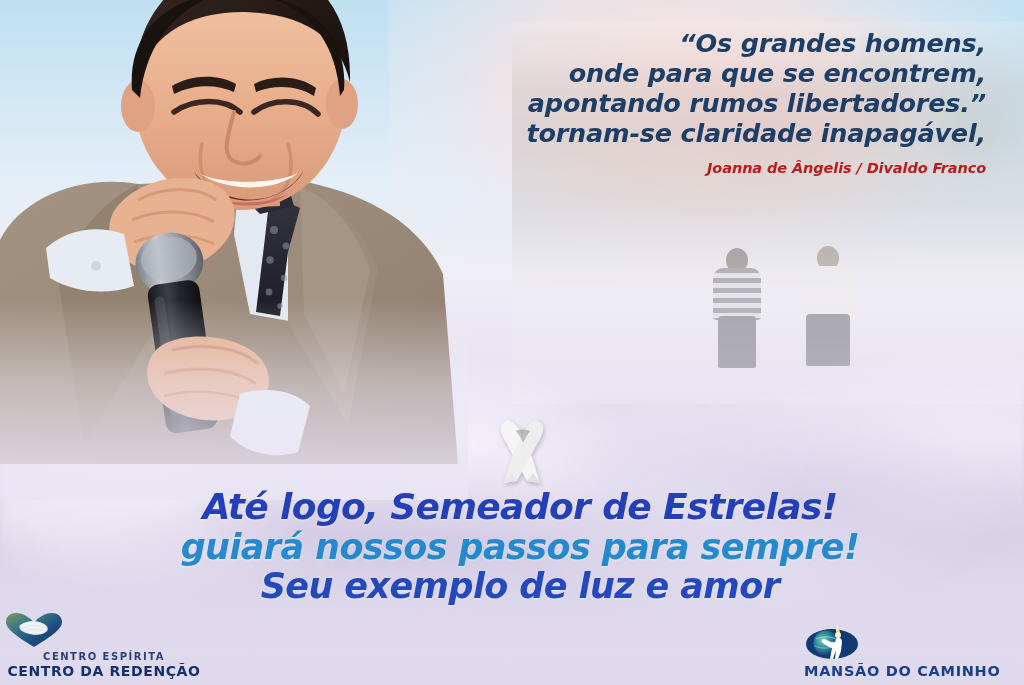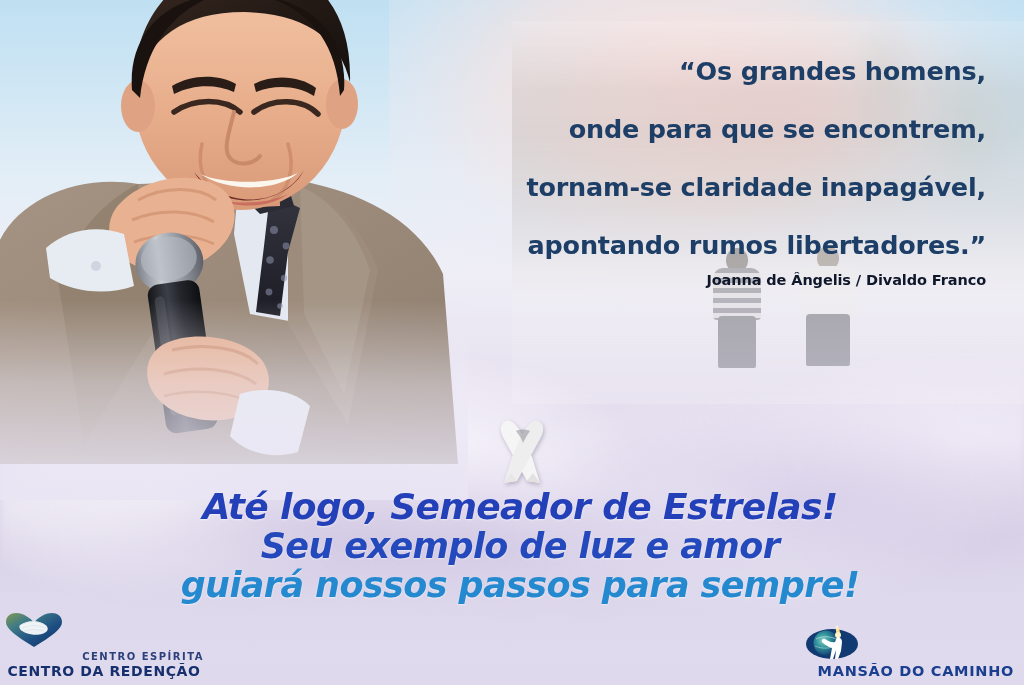--- a/index.html
+++ b/index.html
@@ -122,33 +122,32 @@
     pointer-events:none;
   }
 
   
   .quote-block {
     position:absolute; right:38px; top:28px;
     width:540px; text-align:right;
   }
   .quote-line {
     font-family:"DejaVu Sans", sans-serif;
-    font-weight:700;
+    font-style:italic; font-weight:700;
     font-size:25.5px; line-height:30px;
     letter-spacing:-.2px;
     color:#1d3e66;
     white-space:nowrap;
-    margin-top:28px;
   }
   .quote-attr {
     margin-top:12px;
     font-family:"DejaVu Sans", sans-serif;
-    font-weight:700;
+    font-style:italic; font-weight:700;
     font-size:14.5px; letter-spacing:-.1px;
-    color:#0f172a;
+    color:#b91c1c;
   }
 
   
   .ribbon { position:absolute; left:487px; top:413px; width:70px; height:78px; }
   .ribbon svg { width:100%; height:100%; display:block;
     filter:drop-shadow(1px 2px 2px rgba(90,80,110,.35)); }
 
   
   .message { position:absolute; left:16px; right:0; top:487px; text-align:center; }
   .msg-line {
@@ -157,27 +156,27 @@
     letter-spacing:-.6px;
     white-space:nowrap;
     text-shadow:0 1px 2px rgba(255,255,255,.55);
   }
   .msg-1 { font-size:36px; line-height:40px; color:#2340b8; }
   .msg-2 { font-size:35px; line-height:38px; color:#2349bd; }
   .msg-3 { font-size:35px; line-height:40px; color:#2589cf; }
 
   
   .logo-left  { position:absolute; left:4px;  bottom:6px; width:200px; text-align:center; }
-  .logo-right { position:absolute; right:10px; bottom:6px; width:210px; text-align:right; }
+  .logo-right { position:absolute; right:10px; bottom:6px; width:210px; text-align:left; }
   .logo-mark { display:block; margin:0 auto 3px; }
   .logo-mark svg { display:block; }
   .logo-text-sm {
     font-family:"DejaVu Sans", sans-serif;
     font-size:10px; font-weight:700; letter-spacing:1.5px;
-    color:#2b3f7a; line-height:12px;text-align:right;
+    color:#2b3f7a; line-height:12px;
   }
   .logo-text-lg {
     font-family:"DejaVu Sans", sans-serif;
     font-size:14px; font-weight:700; letter-spacing:.6px;
     color:#16306e; line-height:16px;
   }
   .logo-text-mc {
     font-family:"DejaVu Sans", sans-serif;
     font-size:14.5px; font-weight:700; letter-spacing:.7px;
     color:#1a3f8e; line-height:16px;
@@ -324,42 +323,42 @@
       </g>
     </svg>
   </div>
   <div class="portrait-fade"></div>
 
   <div class="bottom-fade"></div>
 
   <div class="quote-block">
     <div class="quote-line">“Os grandes homens,</div>
     <div class="quote-line">onde para que se encontrem,</div>
+    <div class="quote-line">apontando rumos libertadores.”</div>
     <div class="quote-line">tornam-se claridade inapagável,</div>
-    <div class="quote-line">apontando rumos libertadores.”</div>
     <div class="quote-attr">Joanna de Ângelis / Divaldo Franco</div>
   </div>
 
   <div class="ribbon">
     <svg viewBox="0 0 70 78" xmlns="http://www.w3.org/2000/svg">
       <path d="M35 21 C 30 12, 24 6, 19 8 C 13 10, 12 18, 17 26
                L 40 68 L 53 70 L 45 44 Z" fill="#f6f5f5"></path>
       <path d="M35 21 C 40 12, 46 6, 51 8 C 57 10, 58 18, 53 26
                L 30 68 L 17 70 L 25 44 Z" fill="#efeeee"></path>
       <path d="M29 18 C 32 22, 35 26, 36 30 C 38 26, 40 22, 43 18
                C 40 16, 32 16, 29 18 Z" fill="#8e8f97" opacity=".55"></path>
       <path d="M40 68 L 53 70 L 46 60 Z" fill="#e2e1e2"></path>
       <path d="M30 68 L 17 70 L 24 60 Z" fill="#e8e7e8"></path>
     </svg>
   </div>
 
   <div class="message">
     <div class="msg-line msg-1">Até logo, Semeador de Estrelas!</div>
+    <div class="msg-line msg-3">guiará nossos passos para sempre!</div>
     <div class="msg-line msg-2">Seu exemplo de luz e amor</div>
-    <div class="msg-line msg-3">guiará nossos passos para sempre!</div>
   </div>
 
   <div class="logo-left">
     <span class="logo-mark">
       <svg width="60" height="36" viewBox="0 0 60 36" xmlns="http://www.w3.org/2000/svg">
         <defs>
           <linearGradient id="hg" x1="0" y1="0" x2="1" y2="1">
             <stop offset="0%" stop-color="#7f9a52"></stop>
             <stop offset="28%" stop-color="#3f7b86"></stop>
             <stop offset="62%" stop-color="#1d4e82"></stop>

